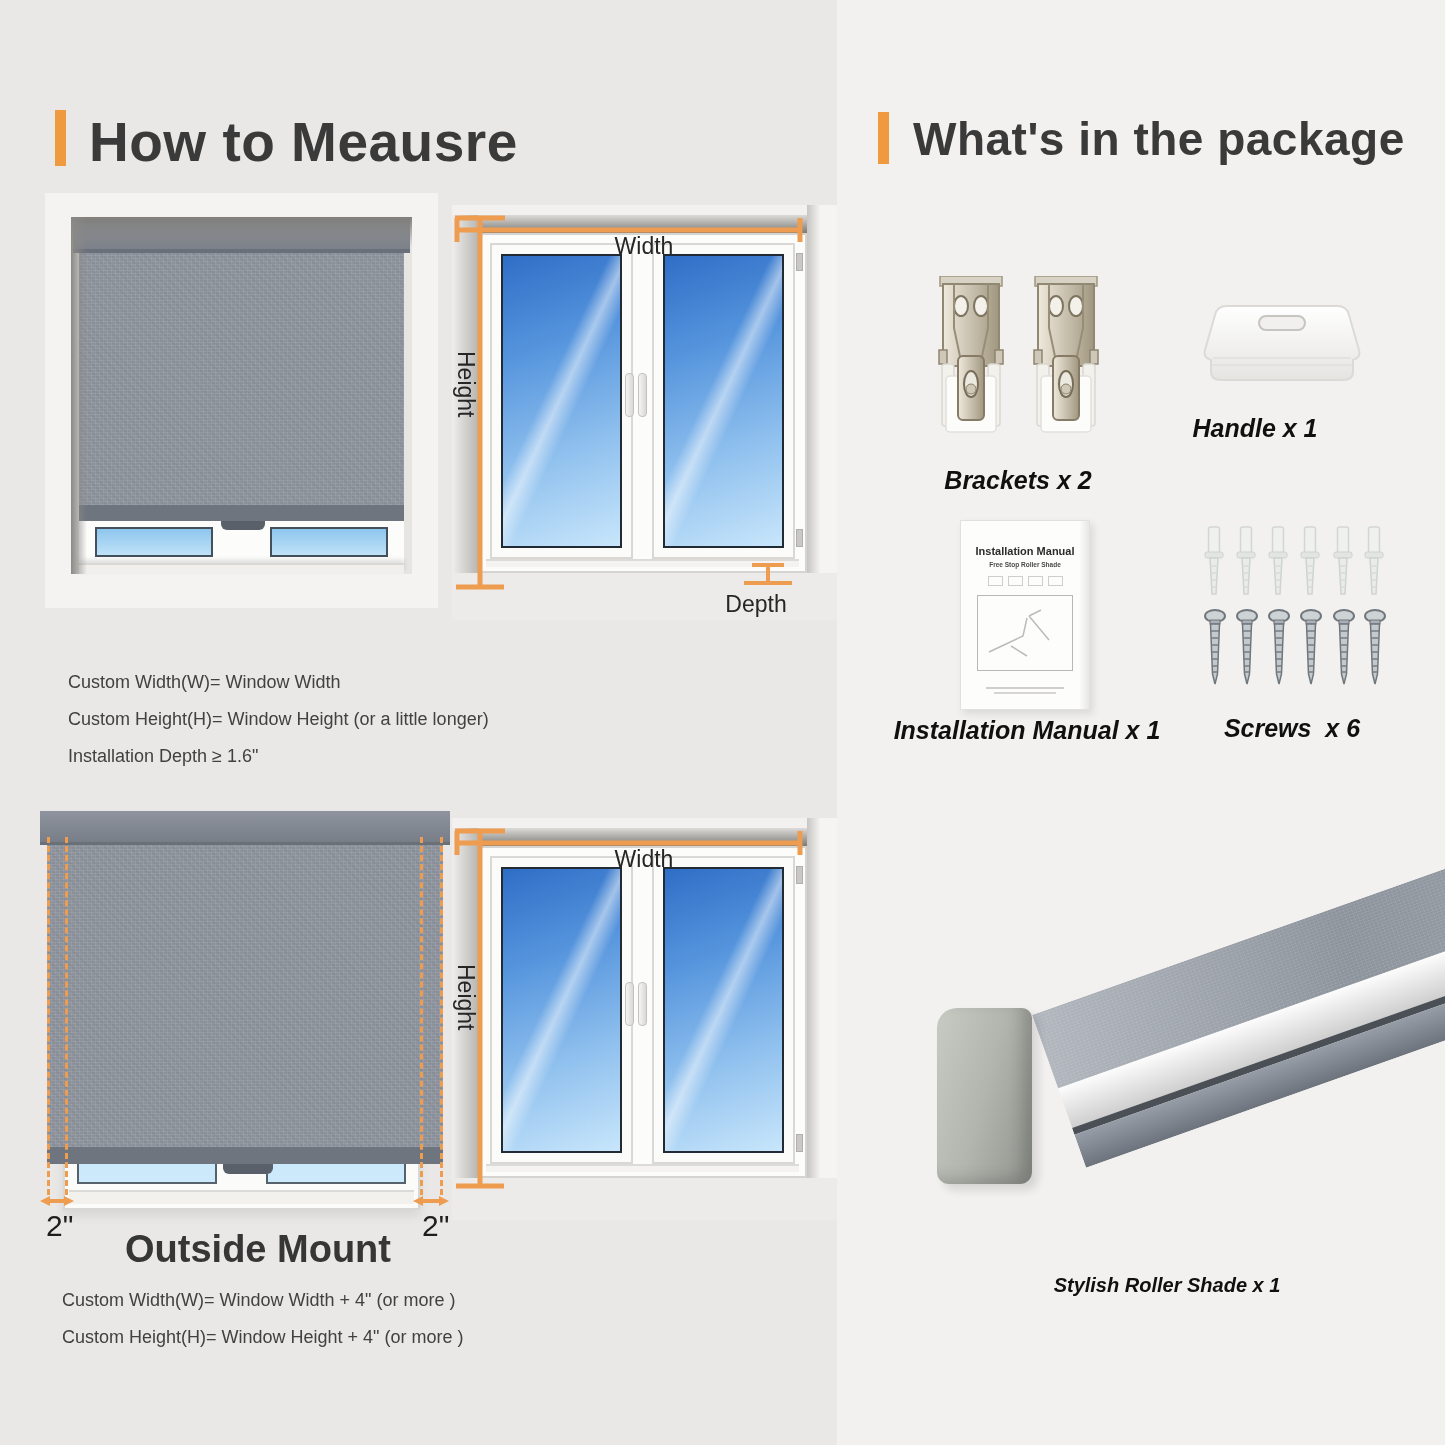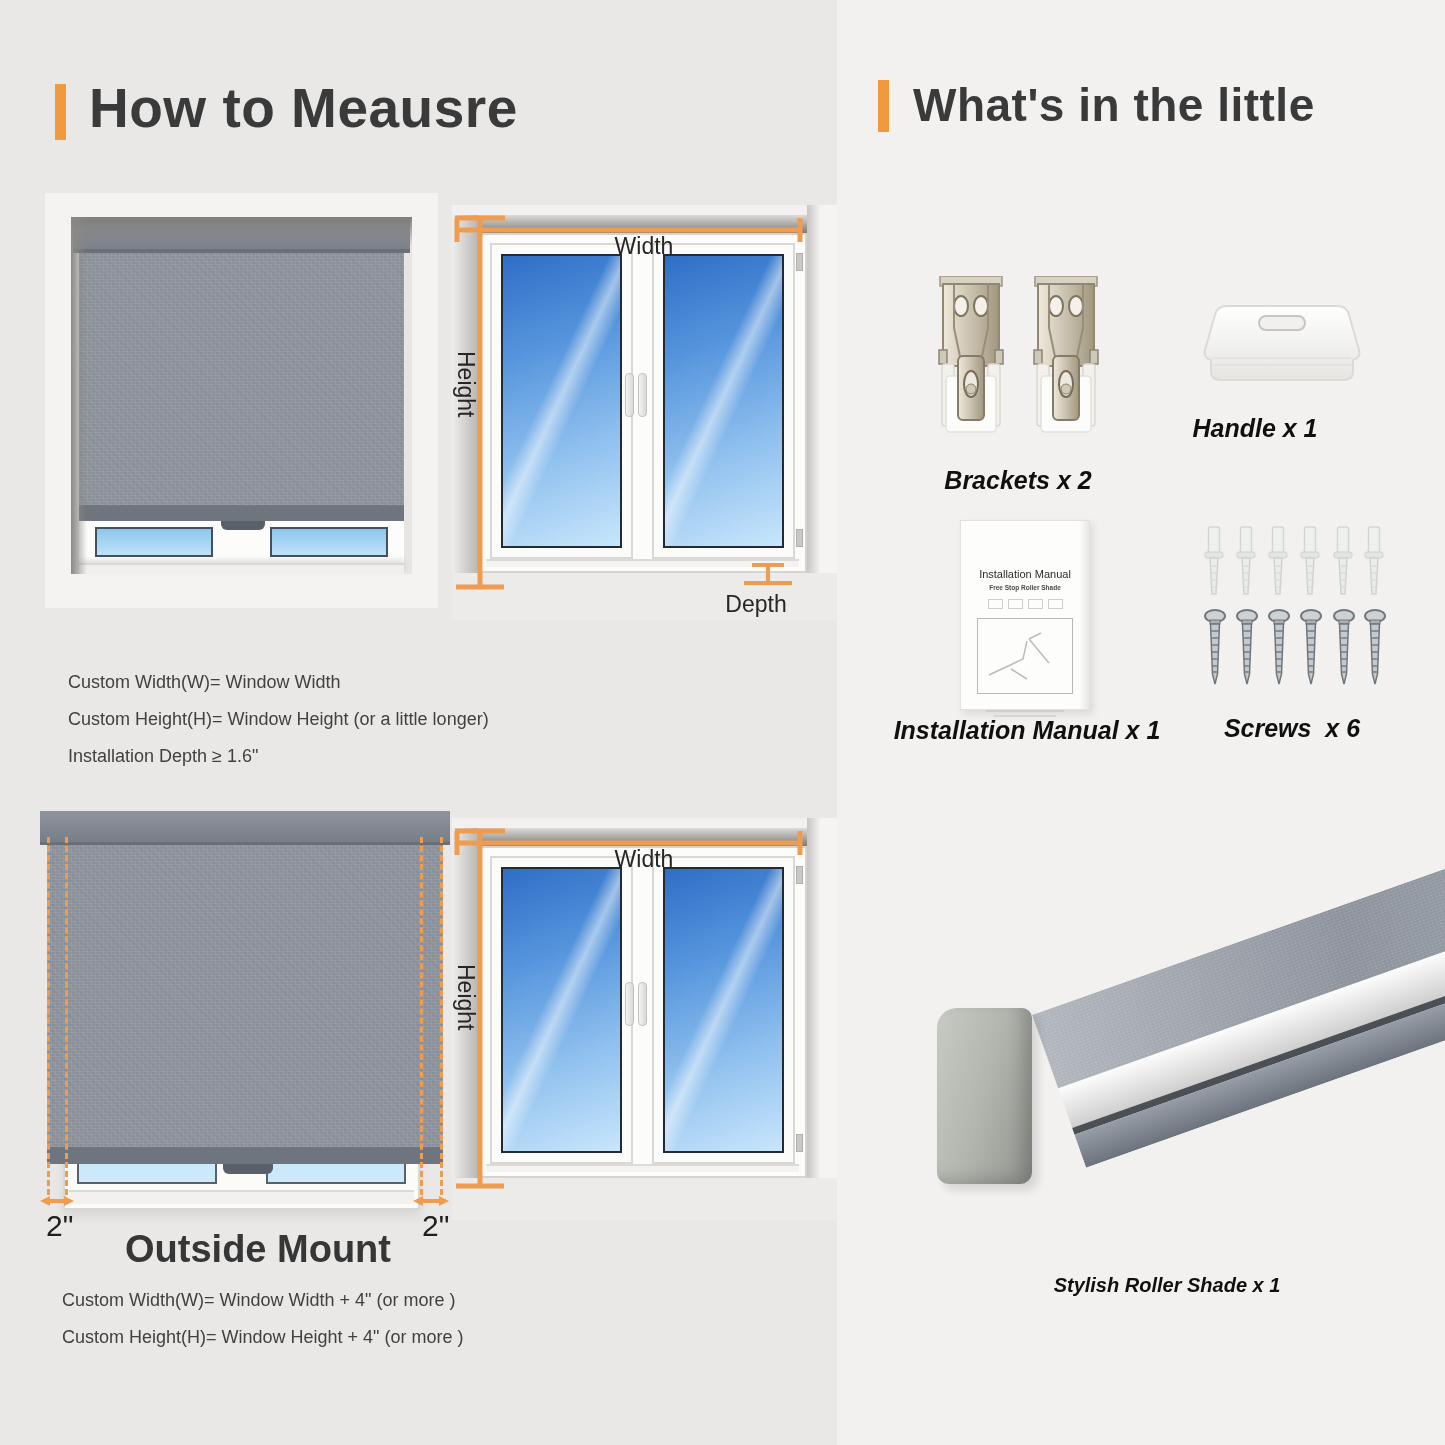--- a/index.html
+++ b/index.html
@@ -5,21 +5,21 @@
   html,body{margin:0;padding:0;background:#ffffff;}
   #app{position:relative;width:1445px;height:1445px;overflow:hidden;
        font-family:"Liberation Sans", sans-serif;color:#3a3a3a;}
   .abs{position:absolute;}
 
   
   .panel-left{position:absolute;left:0;top:0;width:837px;height:1445px;background:#e9e8e6;}
   .panel-right{position:absolute;left:837px;top:0;width:608px;height:1445px;background:#f2f1ef;}
 
   
-  .sec-title{position:absolute;display:flex;align-items:flex-end;}
+  .sec-title{position:absolute;display:flex;align-items:flex-start;margin-top:34px;}
   .sec-bar{width:11px;background:var(--accent,#F09A40);}
   .sec-text{font-weight:700;color:#3a3a3a;letter-spacing:0.5px;}
   .t-left .sec-bar{height:56px;margin-right:23px;}
   .t-left .sec-text{font-size:55px;}
   .t-right .sec-bar{height:52px;margin-right:24px;}
   .t-right .sec-text{font-size:46px;}
 
   
   .photo-in{left:45px;top:193px;width:393px;height:415px;background:#f4f3f1;}
   .pin-recess{position:absolute;left:26px;top:24px;width:341px;height:357px;background:#e6e5e2;}
@@ -99,21 +99,21 @@
   .pkg-label{position:absolute;transform:translateX(-50%);font-size:25px;font-weight:700;
       font-style:italic;color:#101010;white-space:pre;}
   .pkg-label.big{font-size:20px;}
   .bracket{position:absolute;width:70px;height:160px;}
   .handle-box{position:absolute;left:360px;top:300px;width:170px;height:90px;}
 
   .manual{position:absolute;left:123px;top:520px;width:130px;height:190px;background:#fdfdfc;
       border:1px solid #e2e1dd;box-shadow:3px 4px 8px rgba(0,0,0,.10);text-align:center;box-sizing:border-box;}
   .manual::after{content:"";position:absolute;right:0;top:0;bottom:0;width:10px;
       background:linear-gradient(270deg,#e8e7e4,rgba(232,231,228,0));}
-  .m-title{margin-top:47px;font-size:11px;font-weight:400;color:#2c2c2c;}
+  .m-title{margin-top:24px;font-size:11px;font-weight:700;color:#2c2c2c;}
   .m-sub{margin-top:4px;font-size:6.5px;font-weight:700;color:#4a4a4a;}
   .m-icons{margin-top:8px;display:flex;justify-content:center;gap:5px;}
   .m-icons span{display:block;width:13px;height:8px;border:1px solid #a9a8a4;opacity:.55;}
   .m-fig{width:94px;height:74px;margin:9px auto 0;border:1px solid #b9b8b4;position:relative;}
   .m-fine{width:78px;height:2px;background:#cfceca;margin:16px auto 3px;}
   .m-fine2{width:62px;height:2px;background:#d6d5d1;margin:0 auto;}
 
   .anchor-svg,.screw-svg{position:absolute;}
 
   
@@ -256,21 +256,21 @@
     <div class="spec-lines" style="left:62px;top:1282px;">
       <div>Custom Width(W)= Window Width + 4" (or more )</div>
       <div>Custom Height(H)= Window Height + 4" (or more )</div>
     </div>
   </div>
 
   <div class="panel-right">
 
     <div class="sec-title t-right" style="left:41px;top:78px;">
       <div class="sec-bar"></div>
-      <div class="sec-text">What's in the little</div>
+      <div class="sec-text">What's in the package</div>
     </div>
 
     <div class="bracket" style="left:99px;top:276px;">
       <svg width="70" height="160" viewBox="0 0 70 160">
         <defs>
             <linearGradient id="mg1" x1="0" y1="0" x2="1" y2="0">
           <stop offset="0" stop-color="#efe9dc"></stop>
               <stop offset=".5" stop-color="#c9c1af"></stop>
               <stop offset="1" stop-color="#a1977f"></stop>
         </linearGradient>

